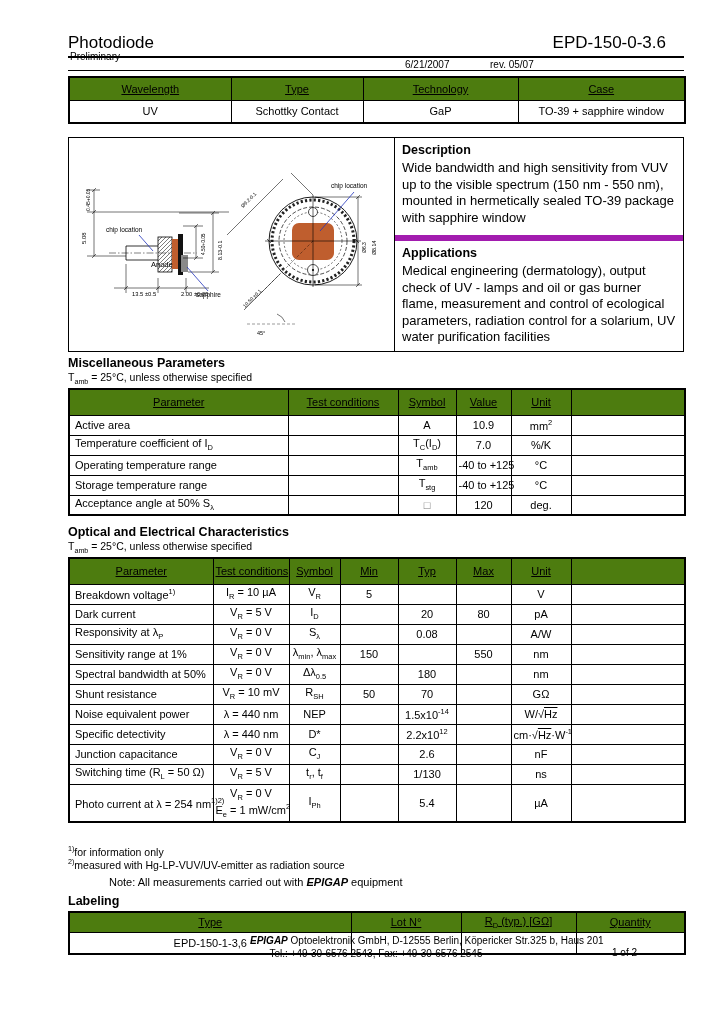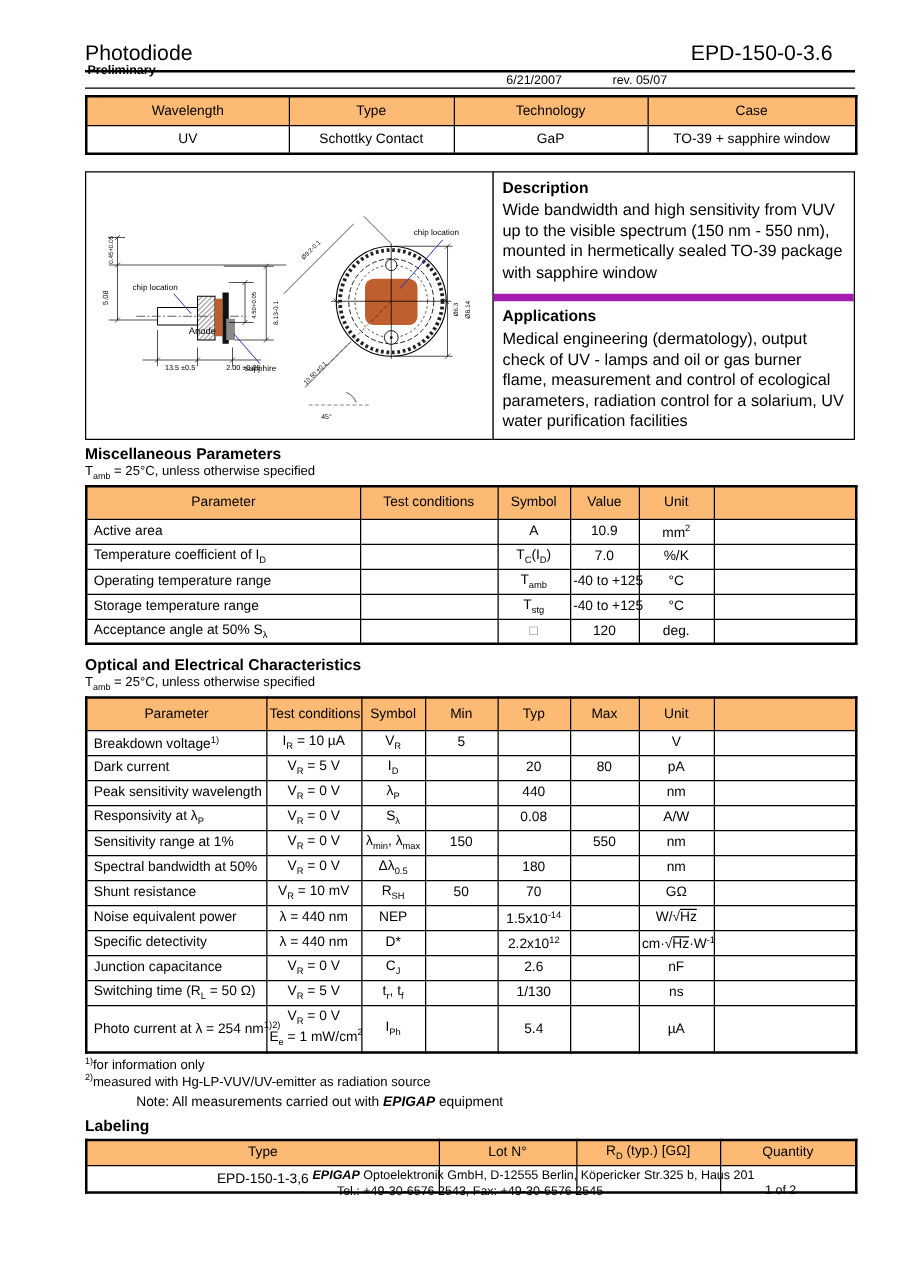--- a/index.html
+++ b/index.html
@@ -10,21 +10,21 @@
   }
   .abs{position:absolute;}
   .title{font-size:17px;font-weight:normal;}
   .small{font-size:10px;}
   .h2{font-size:12.5px;font-weight:bold;}
   .cond{font-size:10.5px;}
   .rule{background:#000;}
   table{border-collapse:collapse;table-layout:fixed;width:100%;border:2px solid #000;}
   th,td{border:1px solid #000;font-size:11px;font-weight:normal;text-align:center;
         padding:0 2px;white-space:nowrap;overflow:visible;vertical-align:middle;}
-  thead th{background:#fdba74;}
+  thead th{background:#4d7c0f;text-decoration:underline;}
   .ctable thead tr{height:23px;} .ctable tbody tr{height:23px;}
   .ptable td.c0{text-align:left;padding-left:5px;}
   .misc thead tr{height:26px;} .misc tbody tr{height:20px;}
   .opt thead tr{height:26px;} .opt tbody tr{height:20px;}
   .opt tbody tr:last-child{height:38px;}
   .lab thead tr{height:20px;} .lab tbody tr{height:22px;}
   sub{font-size:0.68em;} sup{font-size:0.68em;}
   .ov{text-decoration:overline;}
   .panel{border:1px solid #000;box-sizing:border-box;background:#fff;}
   .descTitle{font-size:12.5px;font-weight:bold;padding:5px 0 0 7px;}
@@ -34,21 +34,21 @@
   .note{font-size:11px;}
   .footerline{font-size:10px;}
   svg text{fill:#000;}
 </style>
 </head>
 <body>
 
 <div class="abs title" style="left:68px;top:33px;">Photodiode</div>
 <div class="abs title" style="right:54px;top:33px;">EPD-150-0-3.6</div>
 <div class="abs rule" style="left:68px;top:56px;width:616px;height:2px;"></div>
-<div class="abs small" style="left:70px;top:51px;font-weight:bold;">Preliminary</div>
+<div class="abs small" style="left:70px;top:51px;">Preliminary</div>
 <div class="abs small" style="left:405px;top:59px;">6/21/2007</div>
 <div class="abs small" style="left:490px;top:59px;">rev. 05/07</div>
 <div class="abs rule" style="left:68px;top:70px;width:616px;height:1px;"></div>
 
 <div class="abs" style="left:68px;top:76px;width:616px;">
   <table class="ctable">
     <colgroup>
         <col style="width:162px">
         <col style="width:132px">
         <col style="width:155px">
@@ -280,30 +280,20 @@
           <td class="c0">Dark current</td>
           <td>V<sub>R</sub> = 5 V</td>
           <td>I<sub>D</sub></td>
           <td></td>
           <td>20</td>
           <td>80</td>
           <td>pA</td>
           <td></td>
         </tr>
         <tr>
-          <td class="c0">Peak sensitivity wavelength</td>
-          <td>V<sub>R</sub> = 0 V</td>
-          <td>λ<sub>P</sub></td>
-          <td></td>
-          <td>440</td>
-          <td></td>
-          <td>nm</td>
-          <td></td>
-        </tr>
-        <tr>
           <td class="c0">Responsivity at λ<sub>P</sub></td>
           <td>V<sub>R</sub> = 0 V</td>
           <td>S<sub>λ</sub></td>
           <td></td>
           <td>0.08</td>
           <td></td>
           <td>A/W</td>
           <td></td>
         </tr>
         <tr>

